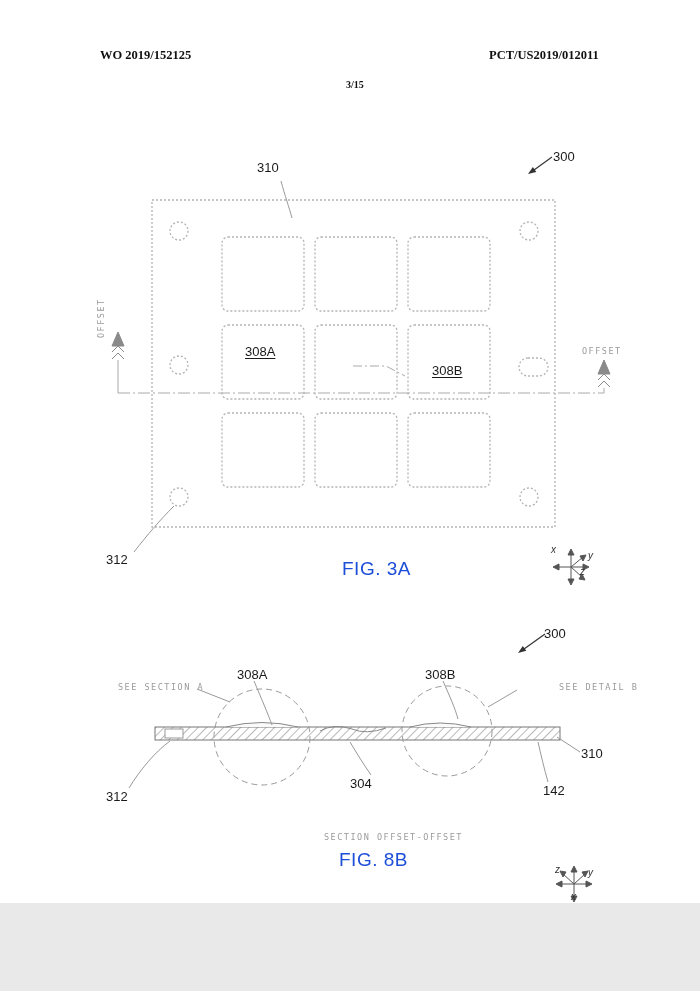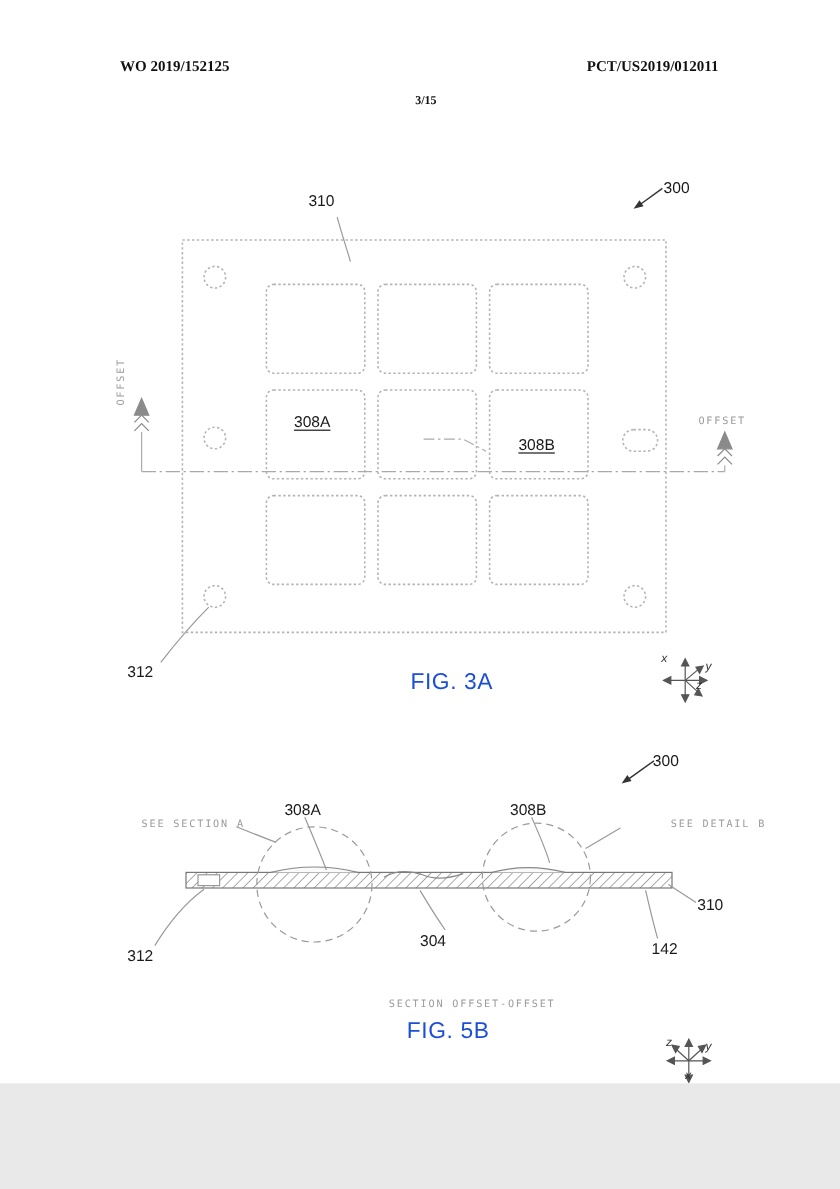--- a/index.html
+++ b/index.html
@@ -147,18 +147,18 @@
   <span class="lbl ref" style="left:544px;top:626px;">300</span>
   <span class="lbl sten" style="left:118px;top:682px;">SEE SECTION A</span>
   <span class="lbl ref" style="left:237px;top:667px;">308A</span>
   <span class="lbl ref" style="left:425px;top:667px;">308B</span>
   <span class="lbl sten" style="left:519px;top:682px;margin-left:40px;">SEE DETAIL B</span>
   <span class="lbl ref" style="left:581px;top:746px;">310</span>
   <span class="lbl ref" style="left:543px;top:783px;">142</span>
   <span class="lbl ref" style="left:350px;top:776px;">304</span>
   <span class="lbl ref" style="left:106px;top:789px;">312</span>
   <span class="lbl sten" style="left:288px;top:832px;margin-left:36px;">SECTION OFFSET-OFFSET</span>
-  <span class="lbl cap" style="left:339px;top:849px;">FIG. 5B</span>
+  <span class="lbl cap" style="left:339px;top:849px;">FIG. 8B</span>
   <span class="lbl axis" style="left:555px;top:864px;">z</span>
   <span class="lbl axis" style="left:588px;top:867px;">y</span>
   <span class="lbl axis" style="left:571px;top:891px;">x</span>
 
 </div>
 
 </body></html>

